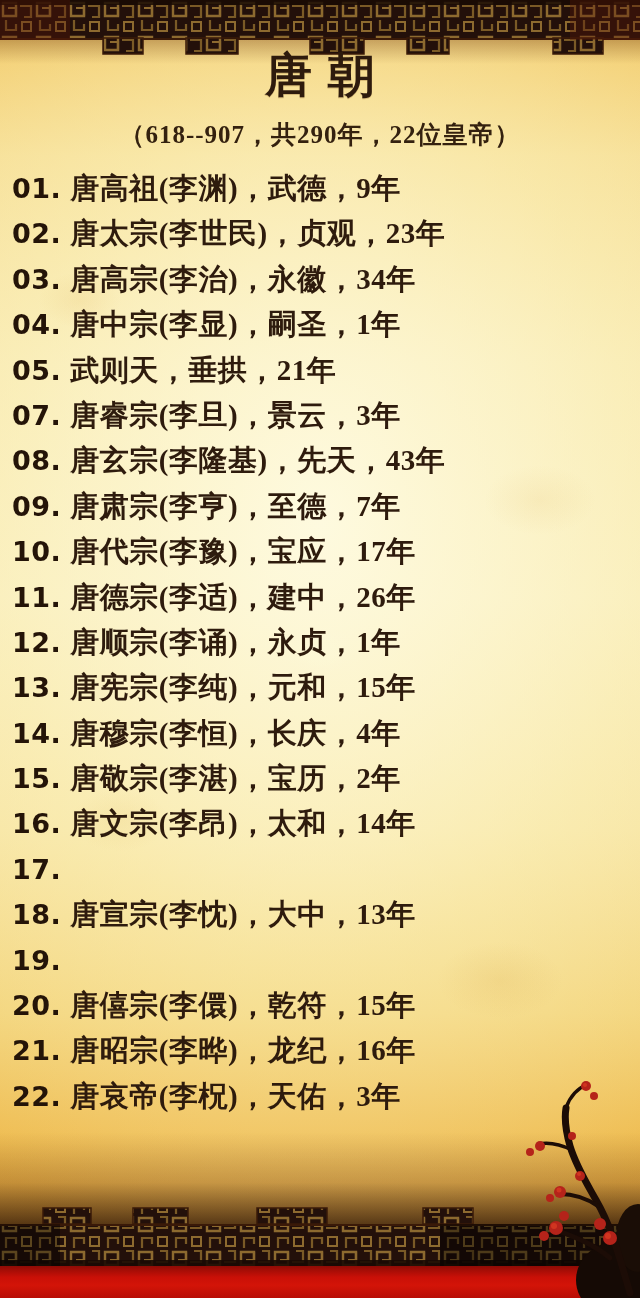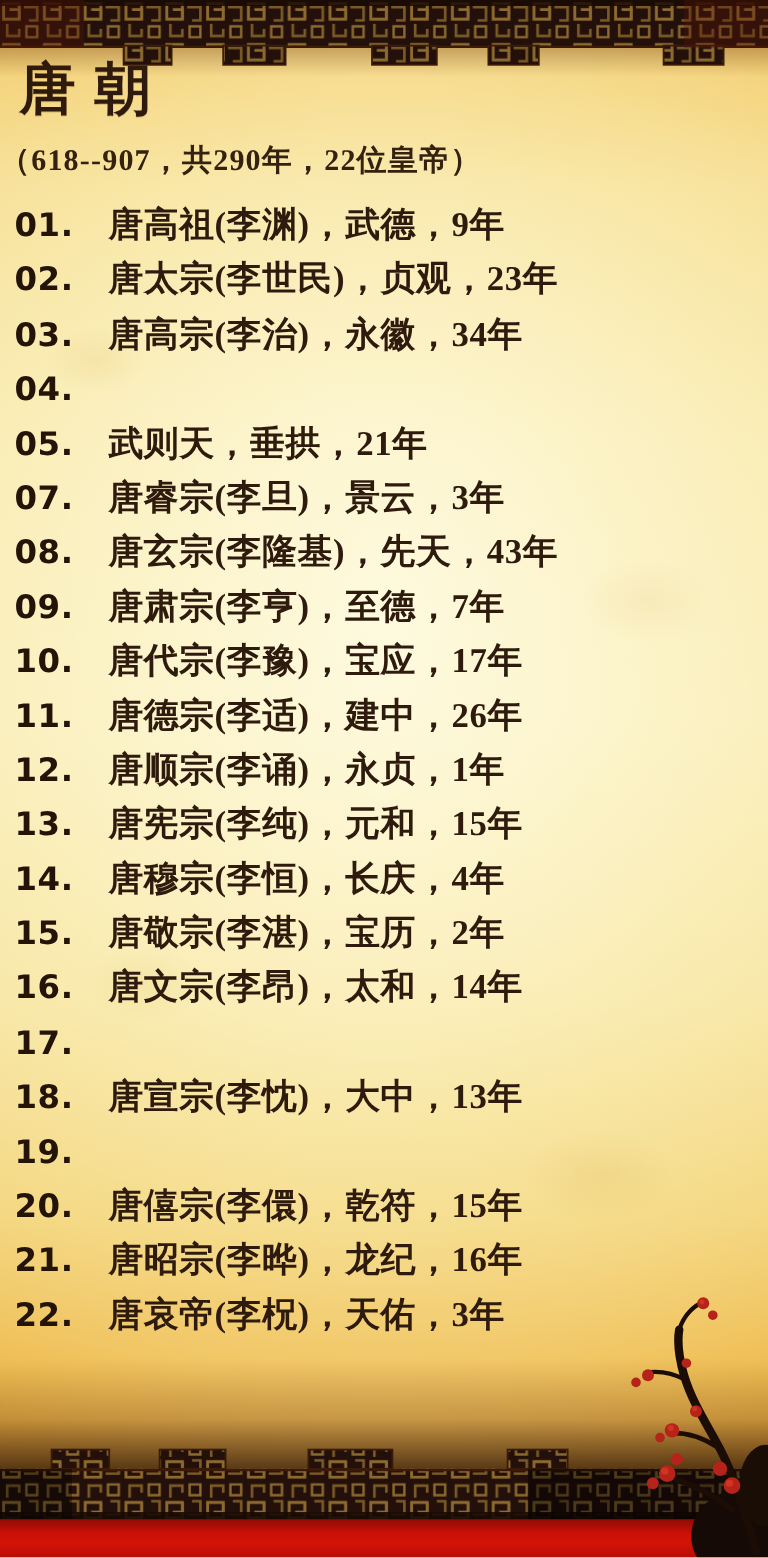--- a/index.html
+++ b/index.html
@@ -64,21 +64,21 @@
     position: absolute; left: 0; bottom: 74px; width: 640px; height: 92px;
     background: linear-gradient(180deg, rgba(70,28,6,0) 0%, rgba(70,28,6,0.22) 55%, rgba(35,14,4,0.72) 100%);
     pointer-events: none;
   }
 
   .red-strip {
     position: absolute; left: 0; bottom: 0; width: 640px; height: 32px;
     background: linear-gradient(180deg, #8f0b05 0%, var(--red-band) 35%, #d31408 60%, #b80d05 100%);
   }
 
-  .header { position: relative; padding-top: 46px; }
+  .header { position: relative; text-align: center; padding-top: 46px; }
   .title {
     font-size: 47px;
     font-weight: 700;
     color: var(--text);
     letter-spacing: 16px;
     text-indent: 16px; 
     line-height: 58px;
     text-shadow: 0 1px 0 rgba(120,70,20,0.25);
   }
   .subtitle {
@@ -111,21 +111,20 @@
     font-size: 27px;
     color: #241408;
     margin-right: 9px;
     letter-spacing: 0.5px;
   }
   .emperor-text {
     font-size: 29px;
     font-weight: 600;
     color: var(--text);
     letter-spacing: 0.5px;
-    margin-left: 20px;
   }
 
   .plum-branch {
     position: absolute;
     right: 0; bottom: 0;
     width: 180px; height: 250px;
     pointer-events: none;
     z-index: 6;
   }
 </style>
@@ -175,20 +174,21 @@
       <li class="emperor-row">
       <span class="emperor-no">02.</span>
       <span class="emperor-text">唐太宗(李世民)，贞观，23年</span>
     </li>
       <li class="emperor-row">
       <span class="emperor-no">03.</span>
       <span class="emperor-text">唐高宗(李治)，永徽，34年</span>
     </li>
       <li class="emperor-row">
       <span class="emperor-no">04.</span>
+      <span class="emperor-text">唐中宗(李显)，嗣圣，1年</span>
     </li>
       <li class="emperor-row">
       <span class="emperor-no">05.</span>
       <span class="emperor-text">武则天，垂拱，21年</span>
     </li>
       <li class="emperor-row">
       <span class="emperor-no">07.</span>
       <span class="emperor-text">唐睿宗(李旦)，景云，3年</span>
     </li>
       <li class="emperor-row">

